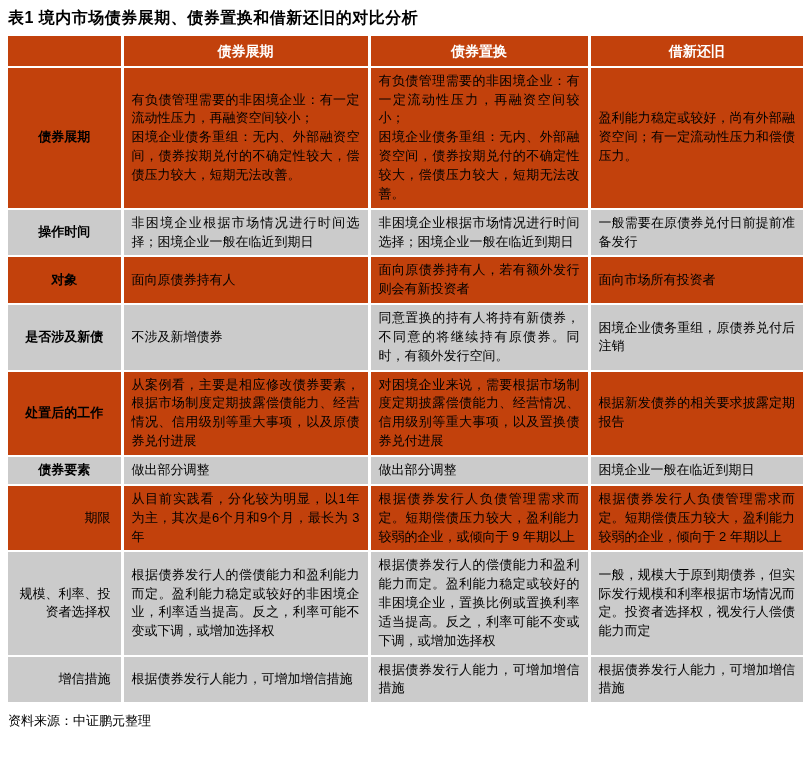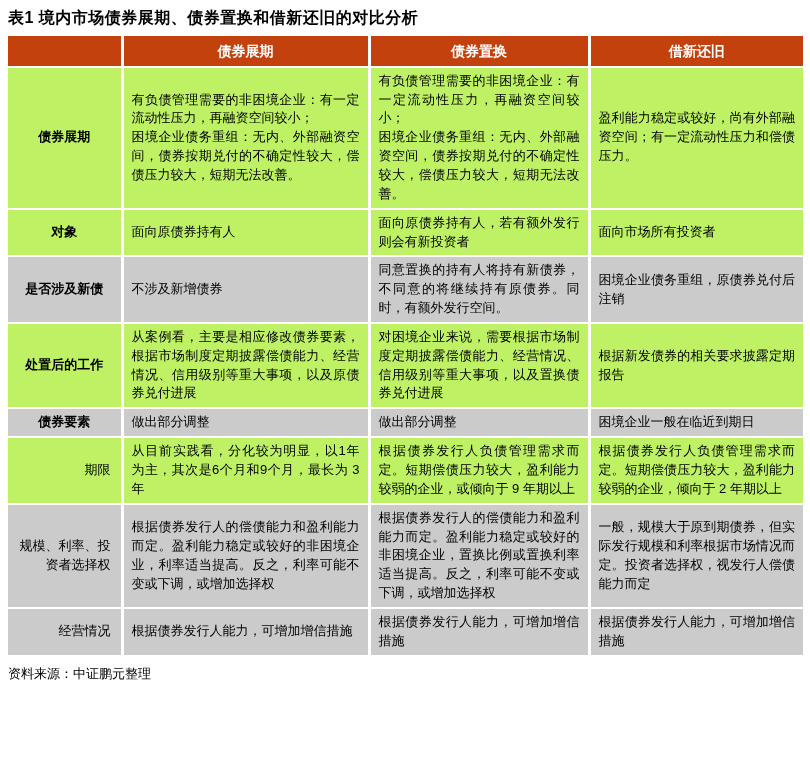--- a/index.html
+++ b/index.html
@@ -23,21 +23,21 @@
   col.c3{width:214px;}
   th,td{
     border-right:3px solid #fff;border-bottom:2px solid #fff;
     vertical-align:middle;padding:4px 8px;
   }
   th:last-child,td:last-child{border-right:none;margin-left:8px;}
   tr.hdr th{
     background:#c2410c;color:#fff;font-weight:bold;font-size:14px;
     text-align:center;height:26px;padding:2px 4px;
   }
-  tr.light td, tr.light th{background:#bef264;}
+  tr.light td, tr.light th{background:#c2410c;}
   tr.dark td, tr.dark th{background:#CBCBCB;}
   th.lbl{font-weight:bold;text-align:center;color:#000;padding:4px 6px;}
   th.sub{font-weight:normal;text-align:right;padding:4px 10px 4px 4px;}
   td.cell{
     text-align:justify;text-justify:inter-character;
     white-space:pre-line;
   }
   .source{font-size:13px;margin:8px 0 0 0;}
 </style>
 </head>
@@ -60,20 +60,26 @@
       <th>债券置换</th>
       <th>借新还旧</th>
     </tr>
     <tr class="light">
       <th class="lbl">债券展期</th>
       <td class="cell">有负债管理需要的非困境企业：有一定流动性压力，再融资空间较小；
 困境企业债务重组：无内、外部融资空间，债券按期兑付的不确定性较大，偿债压力较大，短期无法改善。</td>
       <td class="cell">有负债管理需要的非困境企业：有一定流动性压力，再融资空间较小；
 困境企业债务重组：无内、外部融资空间，债券按期兑付的不确定性较大，偿债压力较大，短期无法改善。</td>
       <td class="cell">盈利能力稳定或较好，尚有外部融资空间；有一定流动性压力和偿债压力。</td>
+    </tr>
+    <tr class="dark">
+      <th class="lbl">操作时间</th>
+      <td class="cell">非困境企业根据市场情况进行时间选择；困境企业一般在临近到期日</td>
+      <td class="cell">非困境企业根据市场情况进行时间选择；困境企业一般在临近到期日</td>
+      <td class="cell">一般需要在原债券兑付日前提前准备发行</td>
     </tr>
     <tr class="light">
       <th class="lbl">对象</th>
       <td class="cell">面向原债券持有人</td>
       <td class="cell">面向原债券持有人，若有额外发行则会有新投资者</td>
       <td class="cell">面向市场所有投资者</td>
     </tr>
     <tr class="dark">
       <th class="lbl">是否涉及新债</th>
       <td class="cell">不涉及新增债券</td>
@@ -98,21 +104,21 @@
       <td class="cell">根据债券发行人负债管理需求而定。短期偿债压力较大，盈利能力较弱的企业，或倾向于 9 年期以上</td>
       <td class="cell">根据债券发行人负债管理需求而定。短期偿债压力较大，盈利能力较弱的企业，倾向于 2 年期以上</td>
     </tr>
     <tr class="dark">
       <th class="sub">规模、利率、投资者选择权</th>
       <td class="cell">根据债券发行人的偿债能力和盈利能力而定。盈利能力稳定或较好的非困境企业，利率适当提高。反之，利率可能不变或下调，或增加选择权</td>
       <td class="cell">根据债券发行人的偿债能力和盈利能力而定。盈利能力稳定或较好的非困境企业，置换比例或置换利率适当提高。反之，利率可能不变或下调，或增加选择权</td>
       <td class="cell">一般，规模大于原到期债券，但实际发行规模和利率根据市场情况而定。投资者选择权，视发行人偿债能力而定</td>
     </tr>
     <tr class="dark">
-      <th class="sub">经营情况</th>
+      <th class="sub">增信措施</th>
       <td class="cell">根据债券发行人能力，可增加增信措施</td>
       <td class="cell">根据债券发行人能力，可增加增信措施</td>
       <td class="cell">根据债券发行人能力，可增加增信措施</td>
     </tr>
   </tbody>
     </table>
 
   <div class="source">资料来源：中证鹏元整理</div>
 </div>
 

